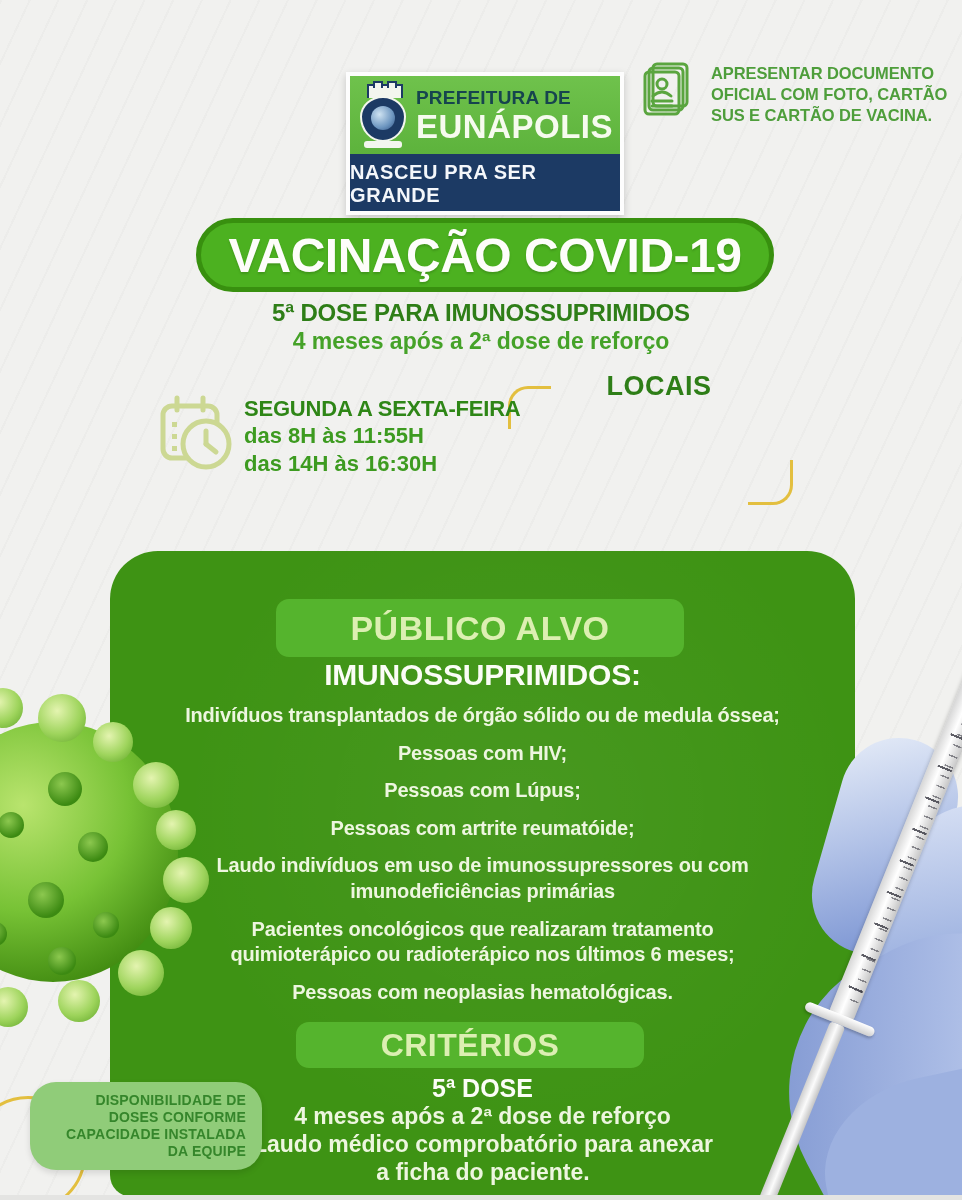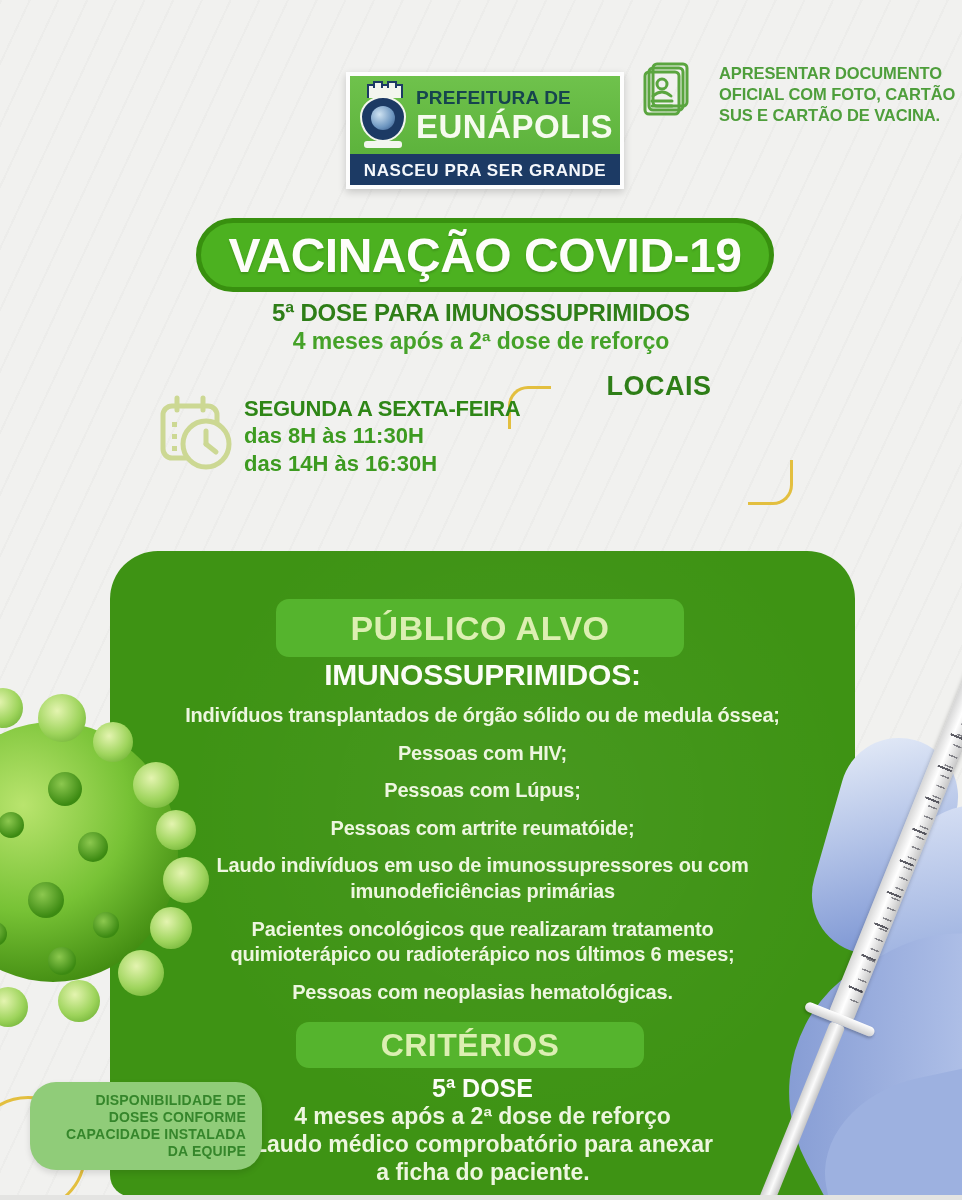--- a/index.html
+++ b/index.html
@@ -18,24 +18,24 @@
   .crest .tower:before{content:"";position:absolute;left:4px;top:-5px;width:6px;height:5px;background:#f3f6ee;border:2px solid #1c3a64;border-bottom:none;}
   .crest .tower:after{content:"";position:absolute;right:4px;top:-5px;width:6px;height:5px;background:#f3f6ee;border:2px solid #1c3a64;border-bottom:none;}
   .crest .shield{position:absolute;left:2px;top:12px;width:46px;height:46px;background:#1c3a64;
     border-radius:50% 50% 50% 50% / 45% 45% 55% 55%;border:2px solid #f3f6ee;box-sizing:border-box;}
   .crest .globe{position:absolute;left:13px;top:22px;width:24px;height:24px;border-radius:50%;
     background:radial-gradient(circle at 35% 35%, #cfe3f2, #6d96c0 60%, #2c4f80);}
   .crest .banner{position:absolute;left:6px;bottom:-2px;width:38px;height:7px;background:#f3f6ee;border-radius:3px;}
   .logo-text{display:flex;flex-direction:column;line-height:1;}
   .logo-line1{font-size:19px;font-weight:800;color:#16444e;letter-spacing:.2px;}
   .logo-line2{font-size:33px;font-weight:800;color:#f6fbee;letter-spacing:.5px;margin-top:3px;}
-  .logo-tagline{background:#1c3a64;color:#f4f7fb;font-size:17px;font-weight:800;
-    text-align:center;padding:7px 0 4px;letter-spacing:.6px;}
-  
-  .notice{position:absolute;left:641px;top:60px;display:flex;gap:28px;z-index:4;}
+  .logo-tagline{background:#1c3a64;color:#f4f7fb;font-size:20px;font-weight:800;
+    padding:7px 0 4px;letter-spacing:.6px;}
+  
+  .notice{position:absolute;left:641px;top:60px;display:flex;gap:20px;z-index:4;}
   .notice-icon{width:50px;height:56px;flex:0 0 auto;}
   .notice-text{font-size:16.5px;font-weight:800;color:#4e9e3b;line-height:1.26;letter-spacing:-.1px;padding-top:3px;}
   
   .title-banner{position:absolute;left:196px;top:218px;width:568px;height:64px;z-index:4;
     background:#4cb120;border:5px solid #38900f;border-radius:40px;
     display:flex;align-items:center;justify-content:center;}
   .title-banner span{color:#fdfdfa;font-size:48px;font-weight:800;letter-spacing:-.5px;
     text-shadow:0 2px 2px rgba(30,80,10,.25);}
   .subtitle1{position:absolute;left:0;top:299px;width:962px;text-align:center;z-index:4;
     font-size:24px;font-weight:800;color:#2e7e17;letter-spacing:-.2px;}
@@ -182,21 +182,21 @@
         <rect x="14" y="28" width="5" height="5" fill="#ccd893"></rect>
         <rect x="14" y="40" width="5" height="5" fill="#ccd893"></rect>
         <rect x="14" y="52" width="5" height="5" fill="#ccd893"></rect>
         <circle cx="48" cy="50" r="23" fill="#f1f1ef" stroke="#ccd893" stroke-width="5"></circle>
         <line class="cal" x1="48" y1="50" x2="48" y2="37"></line>
         <line class="cal" x1="48" y1="50" x2="58" y2="58"></line>
       </svg>
     </div>
     <div class="schedule-text">
       <div class="schedule-heading">SEGUNDA A SEXTA-FEIRA</div>
-      <div class="schedule-hour">das 8H às 11:30H</div>
+      <div class="schedule-hour">das 8H às 11:55H</div>
       <div class="schedule-hour">das 14H às 16:30H</div>
     </div>
   </div>
 
   <div class="arc arc-tl"></div>
   <div class="arc arc-br"></div>
   <div class="locais-heading">LOCAIS</div>
 
   <div class="panel"></div>
 

